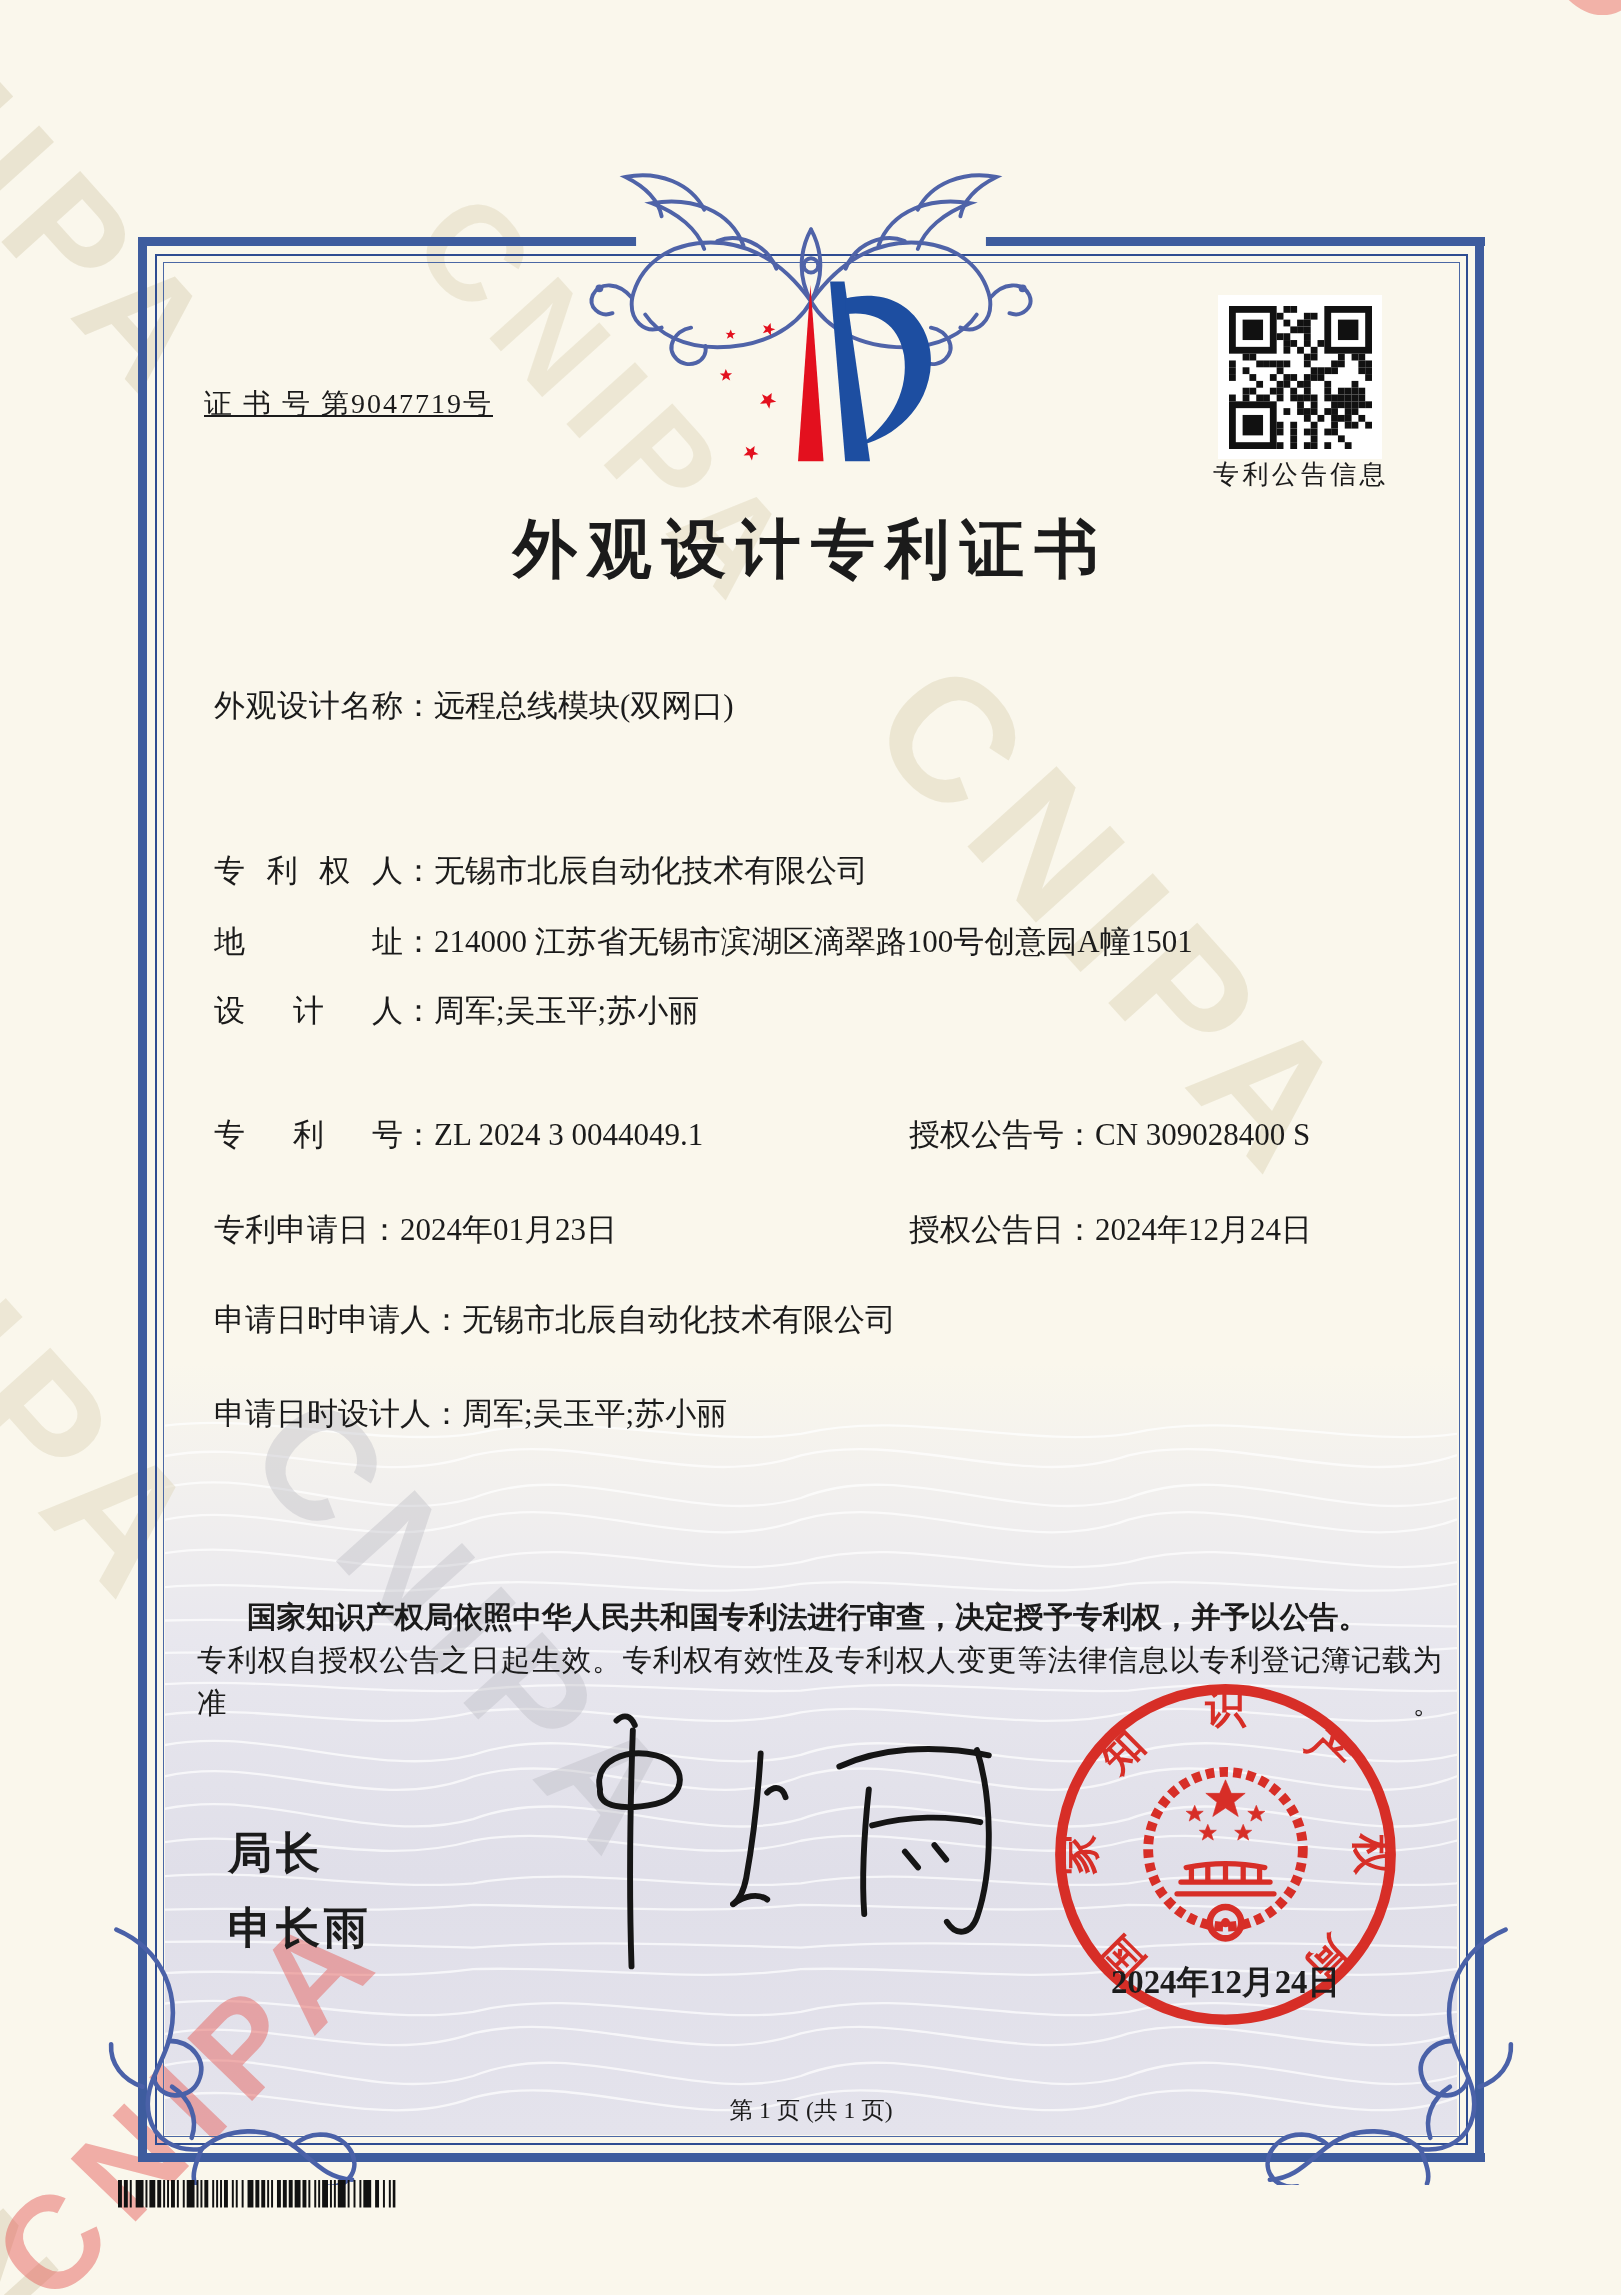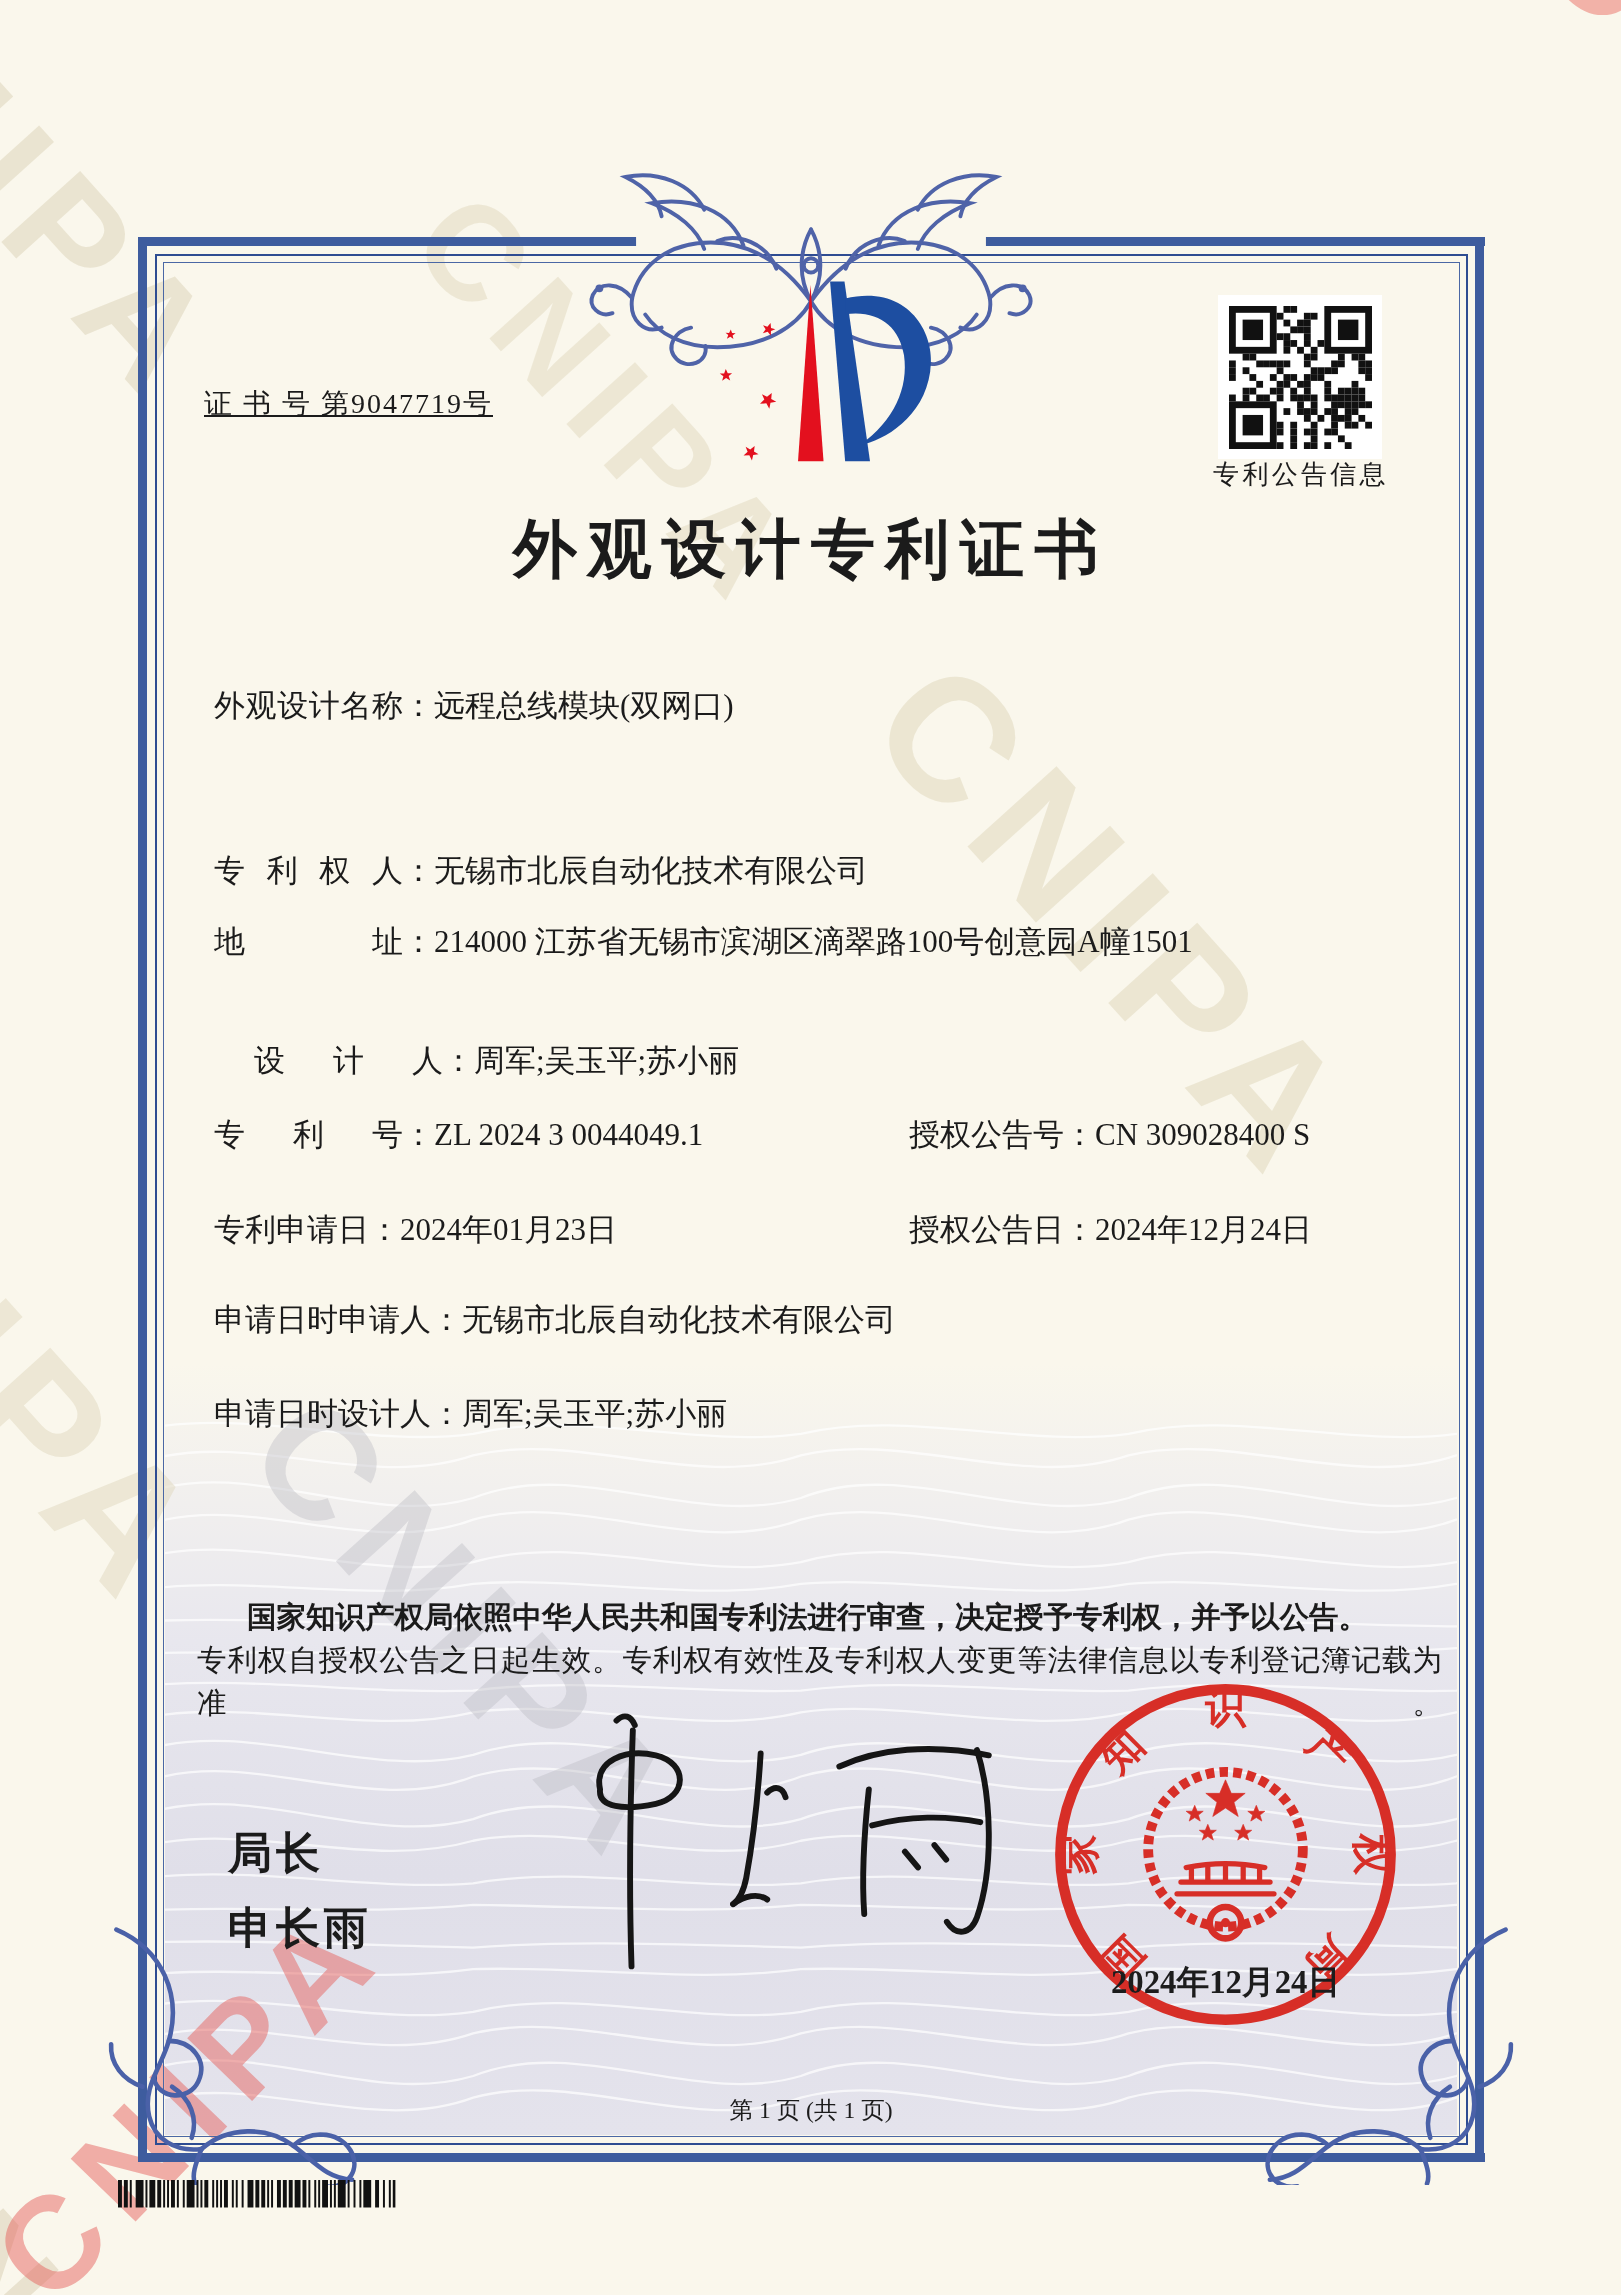--- a/index.html
+++ b/index.html
@@ -295,21 +295,21 @@
       </svg>
   </div>
   <div class="qr-label">专利公告信息</div>
 
   <div class="title">外观设计专利证书</div>
 
   <div class="rows" id="rows">
       <div class="frow" style="top: 685px;"><span class="lbl pad">外观设计名称</span><span class="colon">：</span><span>远程总线模块(双网口)</span></div>
       <div class="frow" style="top: 850px;"><span class="lbl pad">专利权人</span><span class="colon">：</span><span>无锡市北辰自动化技术有限公司</span></div>
       <div class="frow" style="top: 921px;"><span class="lbl pad">地址</span><span class="colon">：</span><span>214000 江苏省无锡市滨湖区滴翠路100号创意园A幢1501</span></div>
-      <div class="frow" style="top: 1040px; margin-left: 40px;"><span class="lbl pad">设计人</span><span class="colon">：</span><span>周军;吴玉平;苏小丽</span></div>
+      <div class="frow" style="top: 990px;"><span class="lbl pad">设计人</span><span class="colon">：</span><span>周军;吴玉平;苏小丽</span></div>
       <div class="frow" style="top: 1114px;"><span class="lbl pad">专利号</span><span class="colon">：</span><span>ZL 2024 3 0044049.1</span><span class="rpart"><span>授权公告号：</span><span>CN 309028400 S</span></span></div>
       <div class="frow" style="top: 1209px;"><span class="lbl">专利申请日</span><span class="colon">：</span><span>2024年01月23日</span><span class="rpart"><span>授权公告日：</span><span>2024年12月24日</span></span></div>
       <div class="frow" style="top: 1299px;"><span class="lbl">申请日时申请人</span><span class="colon">：</span><span>无锡市北辰自动化技术有限公司</span></div>
       <div class="frow" style="top: 1393px;"><span class="lbl">申请日时设计人</span><span class="colon">：</span><span>周军;吴玉平;苏小丽</span></div>
     </div>
 
   <div class="body-par" style="top:1596px;">
     <div class="body-l1">国家知识产权局依照中华人民共和国专利法进行审查，决定授予专利权，并予以公告。</div>
     <div class="body-l2">专利权自授权公告之日起生效。专利权有效性及专利权人变更等法律信息以专利登记簿记载为准。</div>
   </div>

